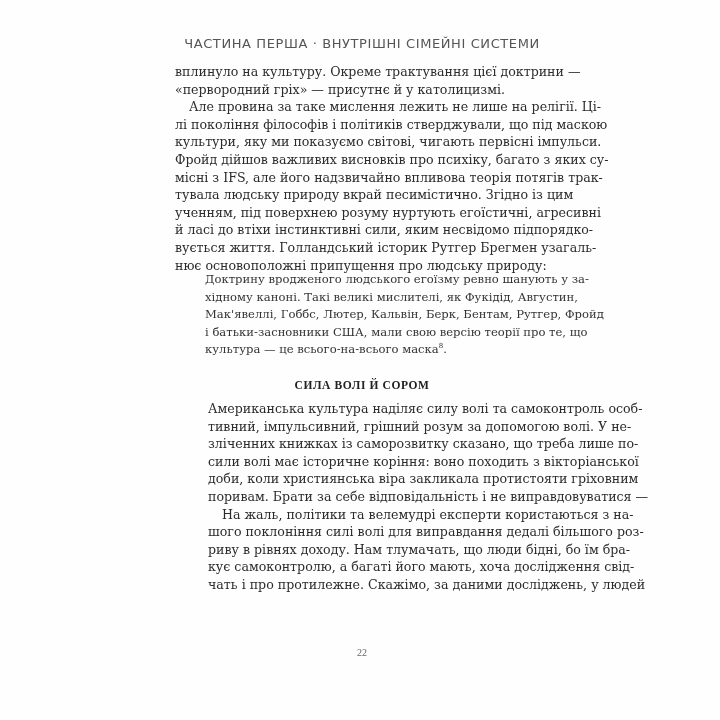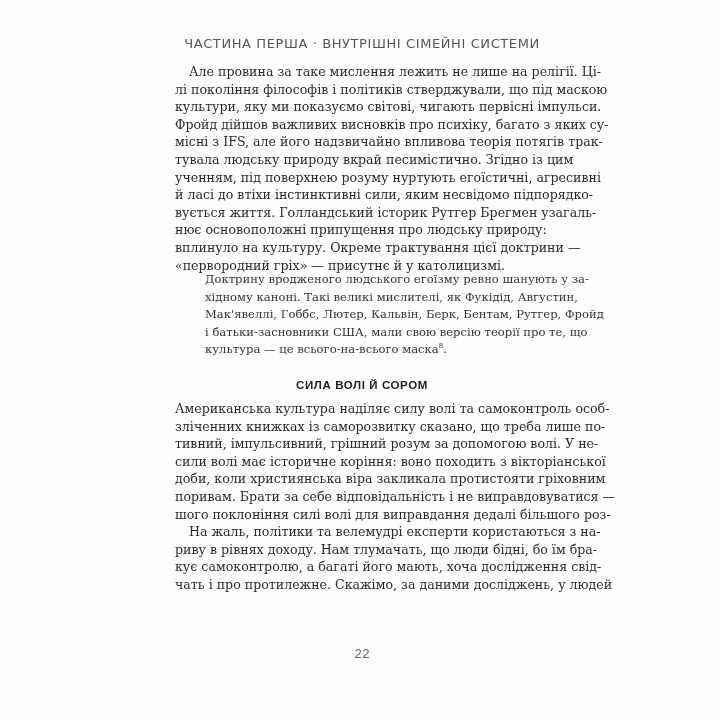--- a/index.html
+++ b/index.html
@@ -17,82 +17,82 @@
   .p {
     margin:0; font-size:12.6px; line-height:17.6px; text-align:justify;
     text-align-last:left; hyphens:manual;
   }
   .bq {
     position:absolute; left:205px; width:326px;
   }
   .bq .p { font-size:11.6px; line-height:17.6px; color:#333; }
   .heading {
     position:absolute; top:379px; left:175px; width:374px; text-align:center;
-    font-family:Liberation Sans, sans-serif; font-weight:bold;
+    font-family:Liberation Serif, serif; font-weight:bold;
     font-size:11.5px; letter-spacing:0.6px; color:#222; text-transform:uppercase;
   }
   .pagenum {
     position:absolute; top:647px; left:175px; width:374px; text-align:center;
-    font-family:Liberation Mono, monospace; font-size:13px; color:#666;
+    font-family:Liberation Serif, serif; font-size:10px; color:#666;
   }
   sup { font-size:7px; line-height:0; }
   .line { display:block; white-space:nowrap; text-align:justify; text-align-last:justify; }
   .line.last { text-align-last:left; }
   .line.ind { padding-left:14px; }
 </style>
 </head>
 <body>
 
 <div class="page">
 
   <div class="running-head">Частина перша · Внутрішні сімейні системи</div>
 
   <div class="col" style="top:63px;">
     <p class="p">
+      <span class="line">вплинуло на культуру. Окреме трактування цієї доктрини —</span>
+      <span class="line last">«первородний гріх» — присутнє й у католицизмі.</span>
+    </p>
+    <p class="p">
       <span class="line ind">Але провина за таке мислення лежить не лише на релігії. Ці-</span>
       <span class="line">лі покоління філософів і політиків стверджували, що під маскою</span>
       <span class="line">культури, яку ми показуємо світові, чигають первісні імпульси.</span>
       <span class="line">Фройд дійшов важливих висновків про психіку, багато з яких су-</span>
       <span class="line">місні з IFS, але його надзвичайно впливова теорія потягів трак-</span>
       <span class="line">тувала людську природу вкрай песимістично. Згідно із цим</span>
       <span class="line">ученням, під поверхнею розуму нуртують егоїстичні, агресивні</span>
       <span class="line">й ласі до втіхи інстинктивні сили, яким несвідомо підпорядко-</span>
       <span class="line">вується життя. Голландський історик Рутгер Брегмен узагаль-</span>
       <span class="line last">нює основоположні припущення про людську природу:</span>
-    </p>
-    <p class="p">
-      <span class="line">вплинуло на культуру. Окреме трактування цієї доктрини —</span>
-      <span class="line last">«первородний гріх» — присутнє й у католицизмі.</span>
     </p>
   </div>
 
   <div class="bq" style="top:271px;">
     <p class="p">
       <span class="line">Доктрину вродженого людського егоїзму ревно шанують у за-</span>
       <span class="line">хідному каноні. Такі великі мислителі, як Фукідід, Августин,</span>
       <span class="line">Мак'явеллі, Гоббс, Лютер, Кальвін, Берк, Бентам, Рутгер, Фройд</span>
       <span class="line">і батьки-засновники США, мали свою версію теорії про те, що</span>
       <span class="line last"><span>культура — це всього-на-всього маска</span><sup>8</sup><span>.</span></span>
     </p>
   </div>
 
   <div class="heading">Сила волі й сором</div>
 
-  <div class="col" style="top:400px;">
+  <div class="col" style="top:400px;margin-left:33px;">
     <p class="p">
       <span class="line">Американська культура наділяє силу волі та самоконтроль особ-</span>
+      <span class="line">тивний, імпульсивний, грішний розум за допомогою волі. У не-</span>
       <span class="line">зліченних книжках із саморозвитку сказано, що треба лише по-</span>
-      <span class="line">тивний, імпульсивний, грішний розум за допомогою волі. У не-</span>
       <span class="line">сили волі має історичне коріння: воно походить з вікторіанської</span>
       <span class="line">доби, коли християнська віра закликала протистояти гріховним</span>
       <span class="line">поривам. Брати за себе відповідальність і не виправдовуватися —</span>
     </p>
     <p class="p">
+      <span class="line ind">На жаль, політики та велемудрі експерти користаються з на-</span>
       <span class="line">шого поклоніння силі волі для виправдання дедалі більшого роз-</span>
-      <span class="line ind">На жаль, політики та велемудрі експерти користаються з на-</span>
       <span class="line">риву в рівнях доходу. Нам тлумачать, що люди бідні, бо їм бра-</span>
       <span class="line">кує самоконтролю, а багаті його мають, хоча дослідження свід-</span>
       <span class="line">чать і про протилежне. Скажімо, за даними досліджень, у людей</span>
     </p>
   </div>
 
   <div class="pagenum">22</div>
 </div>
 
 </body></html>

